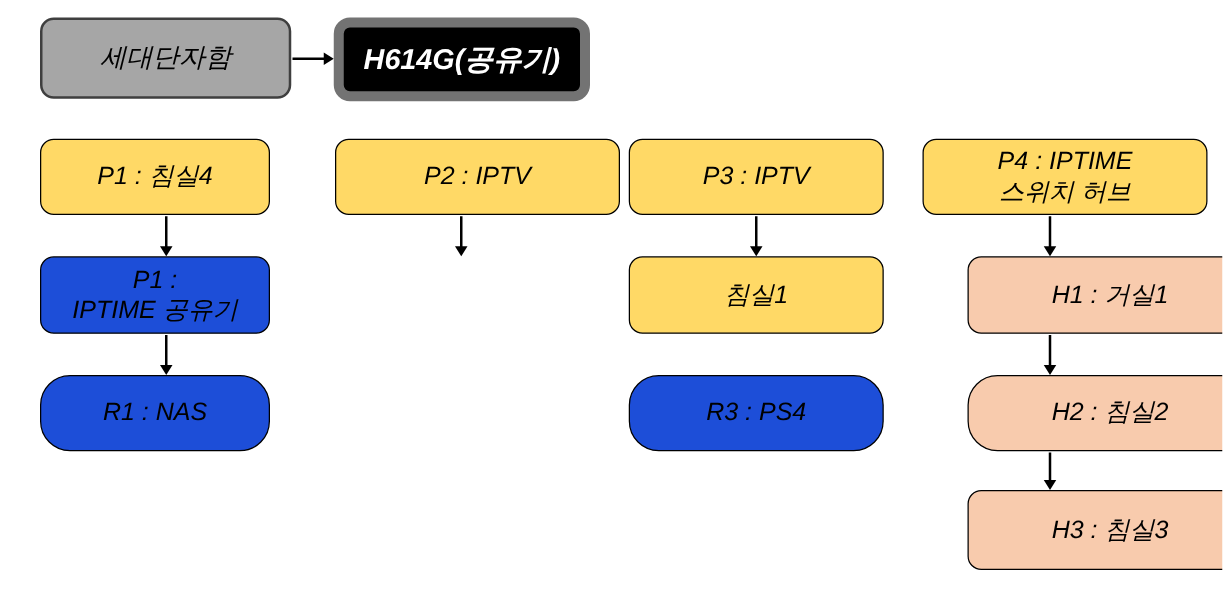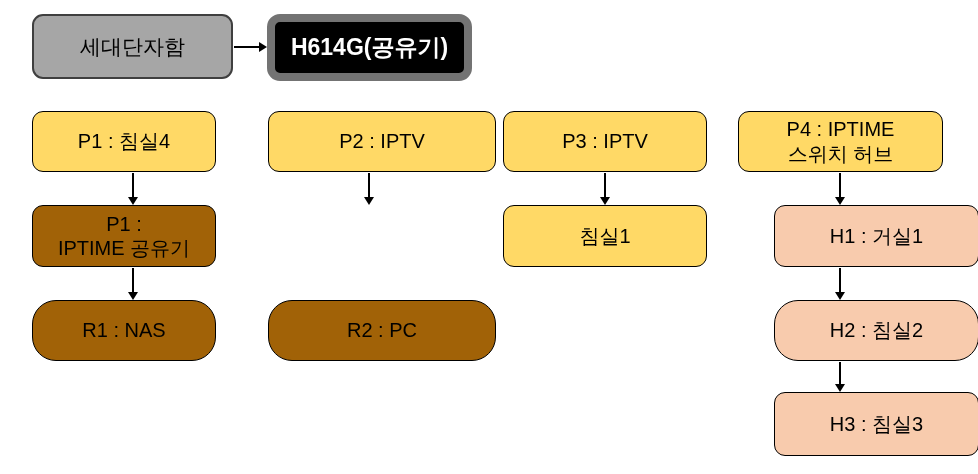--- a/index.html
+++ b/index.html
@@ -6,37 +6,37 @@
   #canvas {
     position:relative; width:978px; height:474px; background:#ffffff;
     font-family:"Liberation Sans","DejaVu Sans",sans-serif;
     overflow:hidden;
   }
   .node {
     position:absolute; box-sizing:border-box;
     display:flex; align-items:center; justify-content:center;
     text-align:center; white-space:pre-line;
     border:1.5px solid #000000; border-radius:11px;
-    font-size:20px; line-height:1.22; color:#000000;
+    font-size:20px; line-height:1.22; color:#000000;font-style:italic;
   }
   .gray  { background:#a6a6a6; border:2px solid #3f3f3f; font-size:21px; }
   .black { background:#000000; color:#ffffff; font-weight:bold; font-size:23px; border:8px solid #737373; border-radius:13px; }
   .yellow{ background:#ffd966; }
-  .blue  { background:#a16207; }
+  .blue  { background:#1d4ed8; }
   .peach { background:#f8cbad;margin-left:36px; }
 
   
   #n-source { left:32px;  top:14px; width:201px; height:65px; }
   #n-router { left:267px; top:14px; width:205px; height:67px; }
 
   
   .c1 { left:32px;  width:184px; }
   .c2 { left:268px; width:228px; }
   .c3 { left:503px; width:204px; }
-  .c4 { left:738px; width:205px; }
+  .c4 { left:738px; width:228px; }
   .rA { top:111px; height:61px; }
   .rB { top:205px; height:62px; }
   .rC { top:300px; height:61px;border-radius:24px; }
   .rD { top:392px; height:64px; }
 
   
   .arrow-v { position:absolute; width:12px; transform:translateX(-6px); }
   .arrow-v .shaft { position:absolute; left:50%; top:0; bottom:7px; width:1.5px; margin-left:-0.75px; background:#000; }
   .arrow-v .tip { position:absolute; left:50%; bottom:0; margin-left:-5px; width:0; height:0;
                   border-left:5px solid transparent; border-right:5px solid transparent; border-top:8px solid #000; }
@@ -89,33 +89,33 @@
     <span>R1 : NAS</span>
   </div>
 
   <div class="node yellow c2 rA">
     <span>P2 : IPTV</span>
   </div>
   <div class="arrow-v" id="a-c2-ab">
     <div class="shaft"></div>
     <div class="tip"></div>
   </div>
-  <div class="node blue c2 rC">
-    <span>R2 : PC</span>
-  </div>
 
   <div class="node yellow c3 rA">
     <span>P3 : IPTV</span>
   </div>
   <div class="arrow-v" id="a-c3-ab">
     <div class="shaft"></div>
     <div class="tip"></div>
   </div>
   <div class="node yellow c3 rB">
     <span>침실1</span>
+  </div>
+  <div class="node blue c3 rC">
+    <span>R3 : PS4</span>
   </div>
 
   <div class="node yellow c4 rA">
     <span>P4 : IPTIME
 스위치 허브</span>
   </div>
   <div class="arrow-v" id="a-c4-ab">
     <div class="shaft"></div>
     <div class="tip"></div>
   </div>

